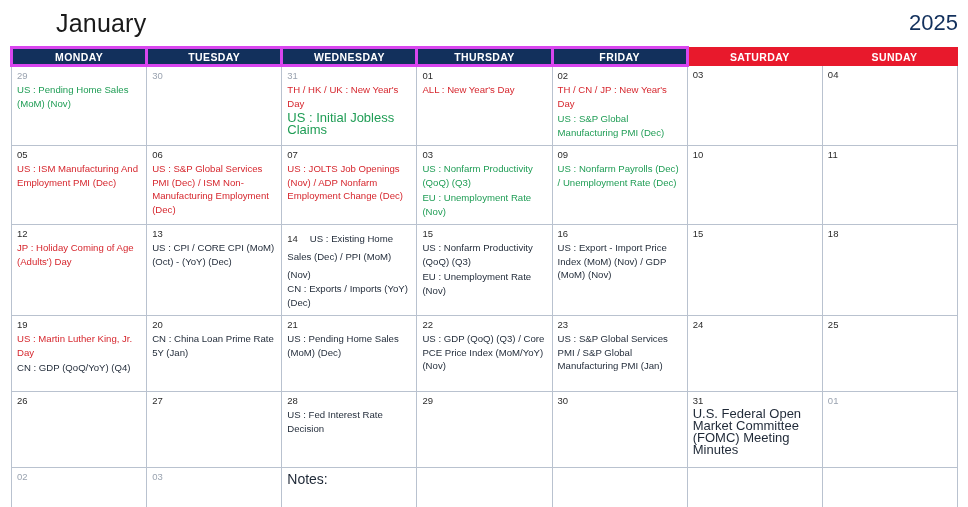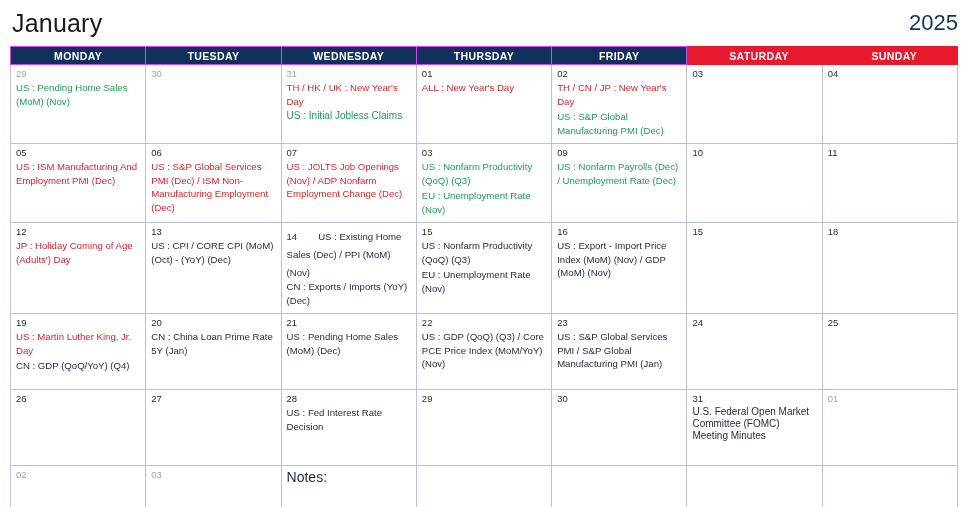--- a/index.html
+++ b/index.html
@@ -14,20 +14,21 @@
     width: 968px; height: 507px;
     position: relative;
     background: #fff;
   }
   .titlebar {
     height: 46px;
     display: flex;
     align-items: center;
     justify-content: space-between;
     padding: 0 10px 0 12px;
+    margin-left: 44px;
   }
   .month-title {
     font-size: 25px;
     color: #1a1a1a;
     font-weight: normal;
     letter-spacing: 0.2px;
   }
   .year-title {
     font-size: 22px;
     color: #12305c;
@@ -39,21 +40,21 @@
     margin: 0 10px;
     table-layout: fixed;
   }
   table.cal th {
     font-size: 10.5px;
     font-weight: bold;
     color: #ffffff;
     background: #12305c;
     height: 18px;
     letter-spacing: 0.4px;
-    border: 1px solid #d946ef;
+    border: 3px solid #d946ef;
     text-align: center;
   }
   table.cal th.weekend {
     background: #e8192c;
     border: 1px solid #e8192c;
     padding-left: 10px;
   }
   table.cal td {
     border: 1px solid #b9c2cf;
     vertical-align: top;
@@ -73,21 +74,21 @@
   .daynum.off { color: #9aa3b0; }
   .ev {
     font-size: 9.6px;
     line-height: 13.5px;
     color: #12305c;
     margin: 0 0 2px 0;
   }
   .ev.red { color: #d6272e; }
   .ev.green { color: #1f9d55; }
   .ev.dark { color: #1f2937; }
-  .ev.small { font-size: 10px; line-height: 12px; }
+  .ev.small { font-size: 13px; line-height: 12px; }
   .notes {
     font-size: 14px;
     color: #1f2937;
   }
   .lastrow td { height: 64px; }
 </style>
 </head>
 <body>
 
 <div id="page">
@@ -170,21 +171,21 @@
         </tr>
         <tr>
           <td>
             <span class="daynum dark">12</span>
             <div class="ev red">JP : Holiday Coming of Age (Adults') Day</div>
           </td>
           <td>
             <span class="daynum dark">13</span>
             <div class="ev dark">US : CPI / CORE CPI (MoM) (Oct) - (YoY) (Dec)</div>
           </td>
-          <td><span class="daynum dark" style="display: inline; margin-right: 21px;">14</span><span class="ev dark">US : Existing Home Sales (Dec) / PPI (MoM) (Nov)</span><div class="ev dark">CN : Exports / Imports (YoY) (Dec)</div></td>
+          <td><span class="daynum dark" style="display: inline; margin-right: 12px;">14</span><span class="ev dark">US : Existing Home Sales (Dec) / PPI (MoM) (Nov)</span><div class="ev dark">CN : Exports / Imports (YoY) (Dec)</div></td>
           <td>
             <span class="daynum dark">15</span>
             <div class="ev dark">US : Nonfarm Productivity (QoQ) (Q3)</div>
             <div class="ev dark">EU : Unemployment Rate (Nov)</div>
           </td>
           <td>
             <span class="daynum dark">16</span>
             <div class="ev dark">US : Export - Import Price Index (MoM) (Nov) / GDP (MoM) (Nov)</div>
           </td>
           <td>

